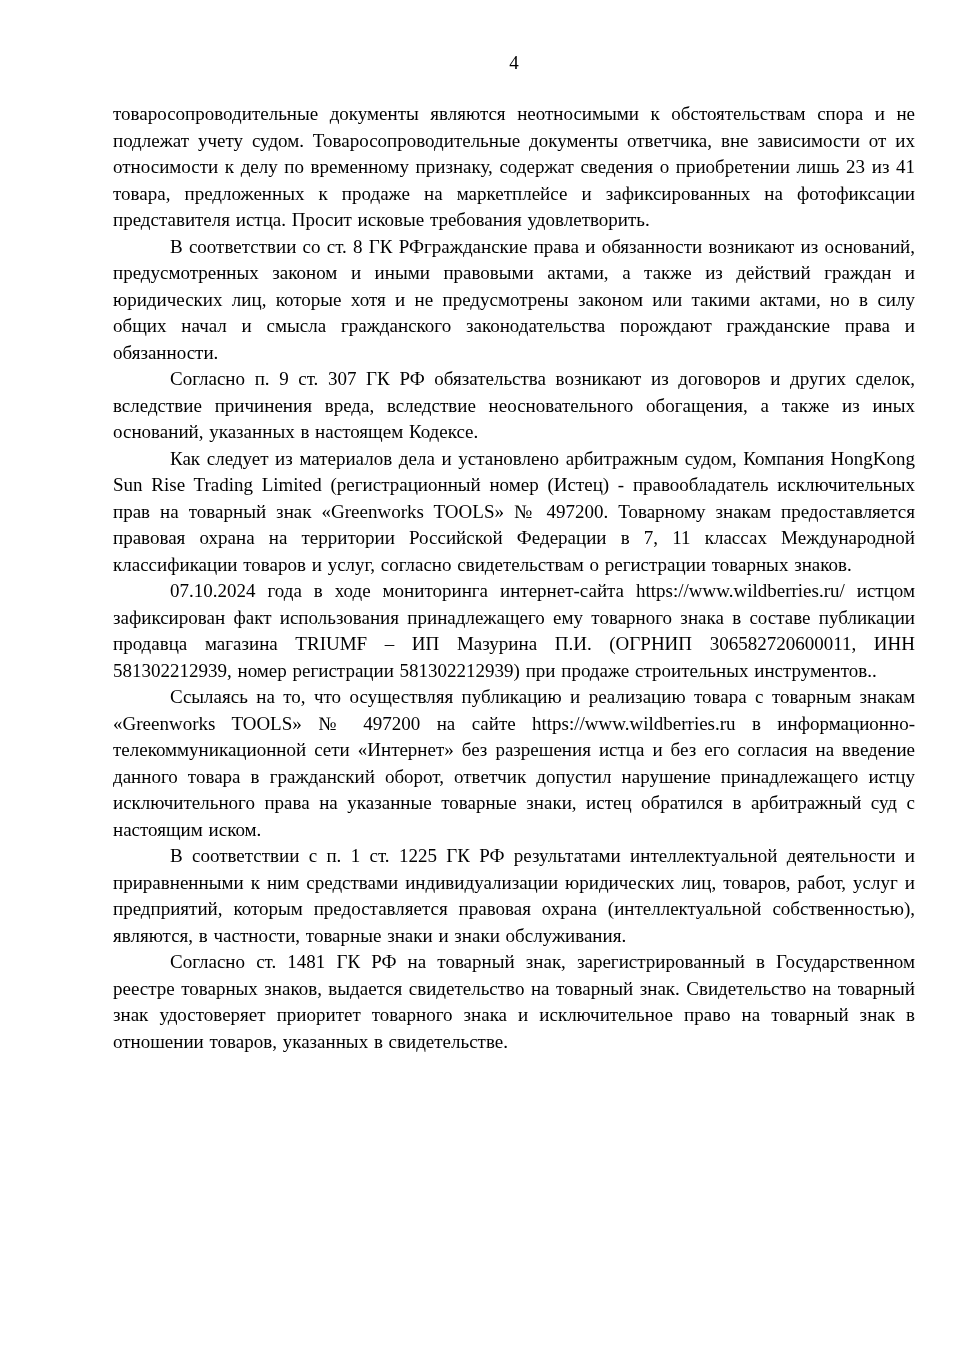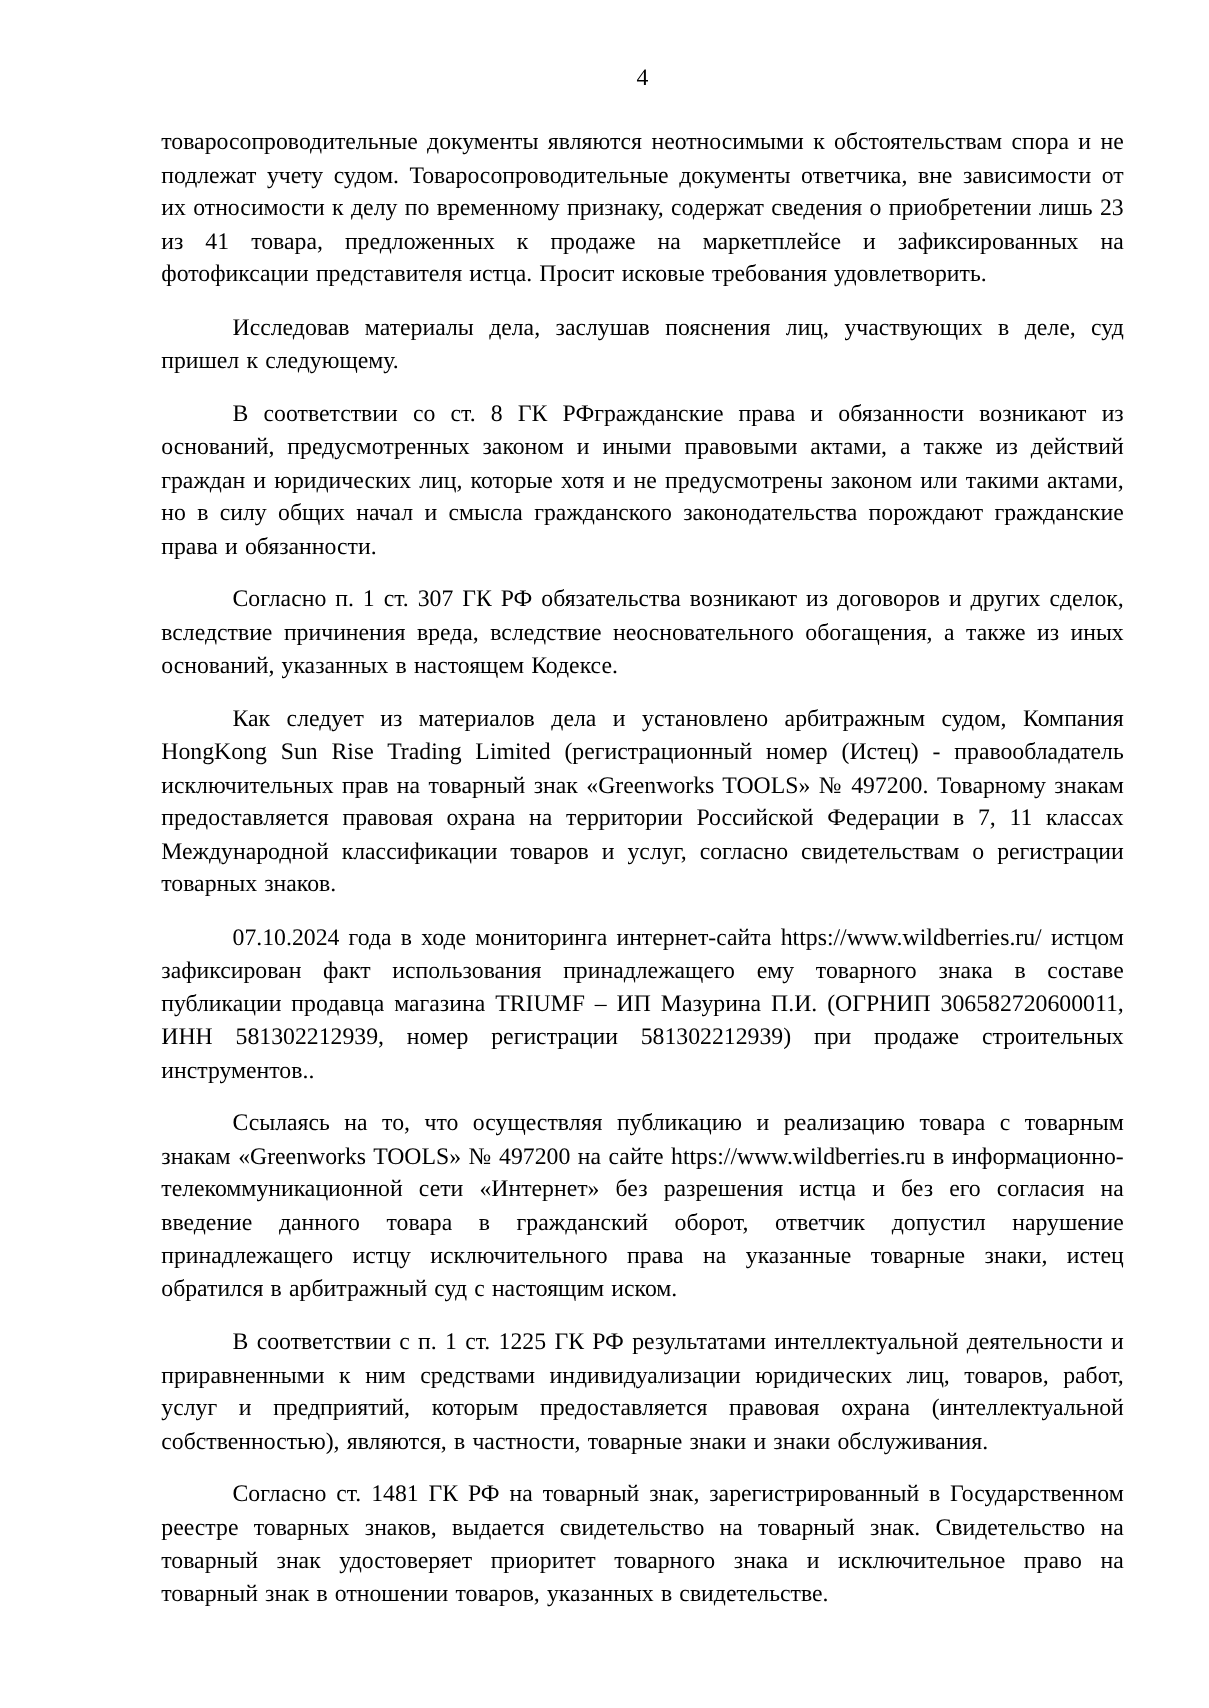--- a/index.html
+++ b/index.html
@@ -19,41 +19,40 @@
     overflow: hidden;
   }
   .page-number {
     text-align: center;
     font-size: 19px;
     line-height: 22px;
     margin: 0 0 27px 0;
     color: #000000;
   }
   .doc-body p {
-    margin: 16px;
+    margin: 0;
     font-size: 19px;
     line-height: 26.5px;
     text-align: justify;
     color: #000000;
     word-spacing: 1px;
   }
   .doc-body p.indent {
     text-indent: 57px;
   }
 </style>
 </head>
 <body>
 
 <div class="page">
   <div class="page-number">4</div>
 
   <div class="doc-body">
     <p>товаросопроводительные документы являются неотносимыми к обстоятельствам спора и не подлежат учету судом. Товаросопроводительные документы ответчика, вне зависимости от их относимости к делу по временному признаку, содержат сведения о приобретении лишь 23 из 41 товара, предложенных к продаже на маркетплейсе и зафиксированных на фотофиксации представителя истца. Просит исковые требования удовлетворить.</p>
-    <p class="indent">Исследовав материалы дела, заслушав пояснения лиц, участвующих в деле, суд пришел к следующему.</p>
     <p class="indent">В соответствии со ст. 8 ГК РФгражданские права и обязанности возникают из оснований, предусмотренных законом и иными правовыми актами, а также из действий граждан и юридических лиц, которые хотя и не предусмотрены законом или такими актами, но в силу общих начал и смысла гражданского законодательства порождают гражданские права и обязанности.</p>
-    <p class="indent">Согласно п. 1 ст. 307 ГК РФ обязательства возникают из договоров и других сделок, вследствие причинения вреда, вследствие неосновательного обогащения, а также из иных оснований, указанных в настоящем Кодексе.</p>
+    <p class="indent">Согласно п. 9 ст. 307 ГК РФ обязательства возникают из договоров и других сделок, вследствие причинения вреда, вследствие неосновательного обогащения, а также из иных оснований, указанных в настоящем Кодексе.</p>
     <p class="indent">Как следует из материалов дела и установлено арбитражным судом, Компания HongKong Sun Rise Trading Limited (регистрационный номер (Истец) - правообладатель исключительных прав на товарный знак «Greenworks TOOLS» № 497200. Товарному знакам предоставляется правовая охрана на территории Российской Федерации в 7, 11 классах Международной классификации товаров и услуг, согласно свидетельствам о регистрации товарных знаков.</p>
     <p class="indent">07.10.2024 года в ходе мониторинга интернет-сайта https://www.wildberries.ru/ истцом зафиксирован факт использования принадлежащего ему товарного знака  в составе публикации продавца магазина TRIUMF – ИП Мазурина П.И. (ОГРНИП 306582720600011, ИНН 581302212939, номер регистрации 581302212939) при продаже строительных инструментов..</p>
     <p class="indent">Ссылаясь на то, что осуществляя публикацию и реализацию товара с товарным знакам «Greenworks TOOLS» № 497200 на сайте https://www.wildberries.ru в информационно-телекоммуникационной сети «Интернет» без разрешения истца и без его согласия на введение данного товара в гражданский оборот, ответчик допустил нарушение принадлежащего истцу исключительного права на указанные товарные знаки, истец обратился в арбитражный суд с настоящим иском.</p>
     <p class="indent">В соответствии с п. 1 ст. 1225 ГК РФ результатами интеллектуальной деятельности и приравненными к ним средствами индивидуализации юридических лиц, товаров, работ, услуг и предприятий, которым предоставляется правовая охрана (интеллектуальной собственностью), являются, в частности, товарные знаки и знаки обслуживания.</p>
     <p class="indent">Согласно ст. 1481 ГК РФ на товарный знак, зарегистрированный в Государственном реестре товарных знаков, выдается свидетельство на товарный знак. Свидетельство на товарный знак удостоверяет приоритет товарного знака и исключительное право на товарный знак в отношении товаров, указанных в свидетельстве.</p>
   </div>
 </div>
 
 </body></html>

